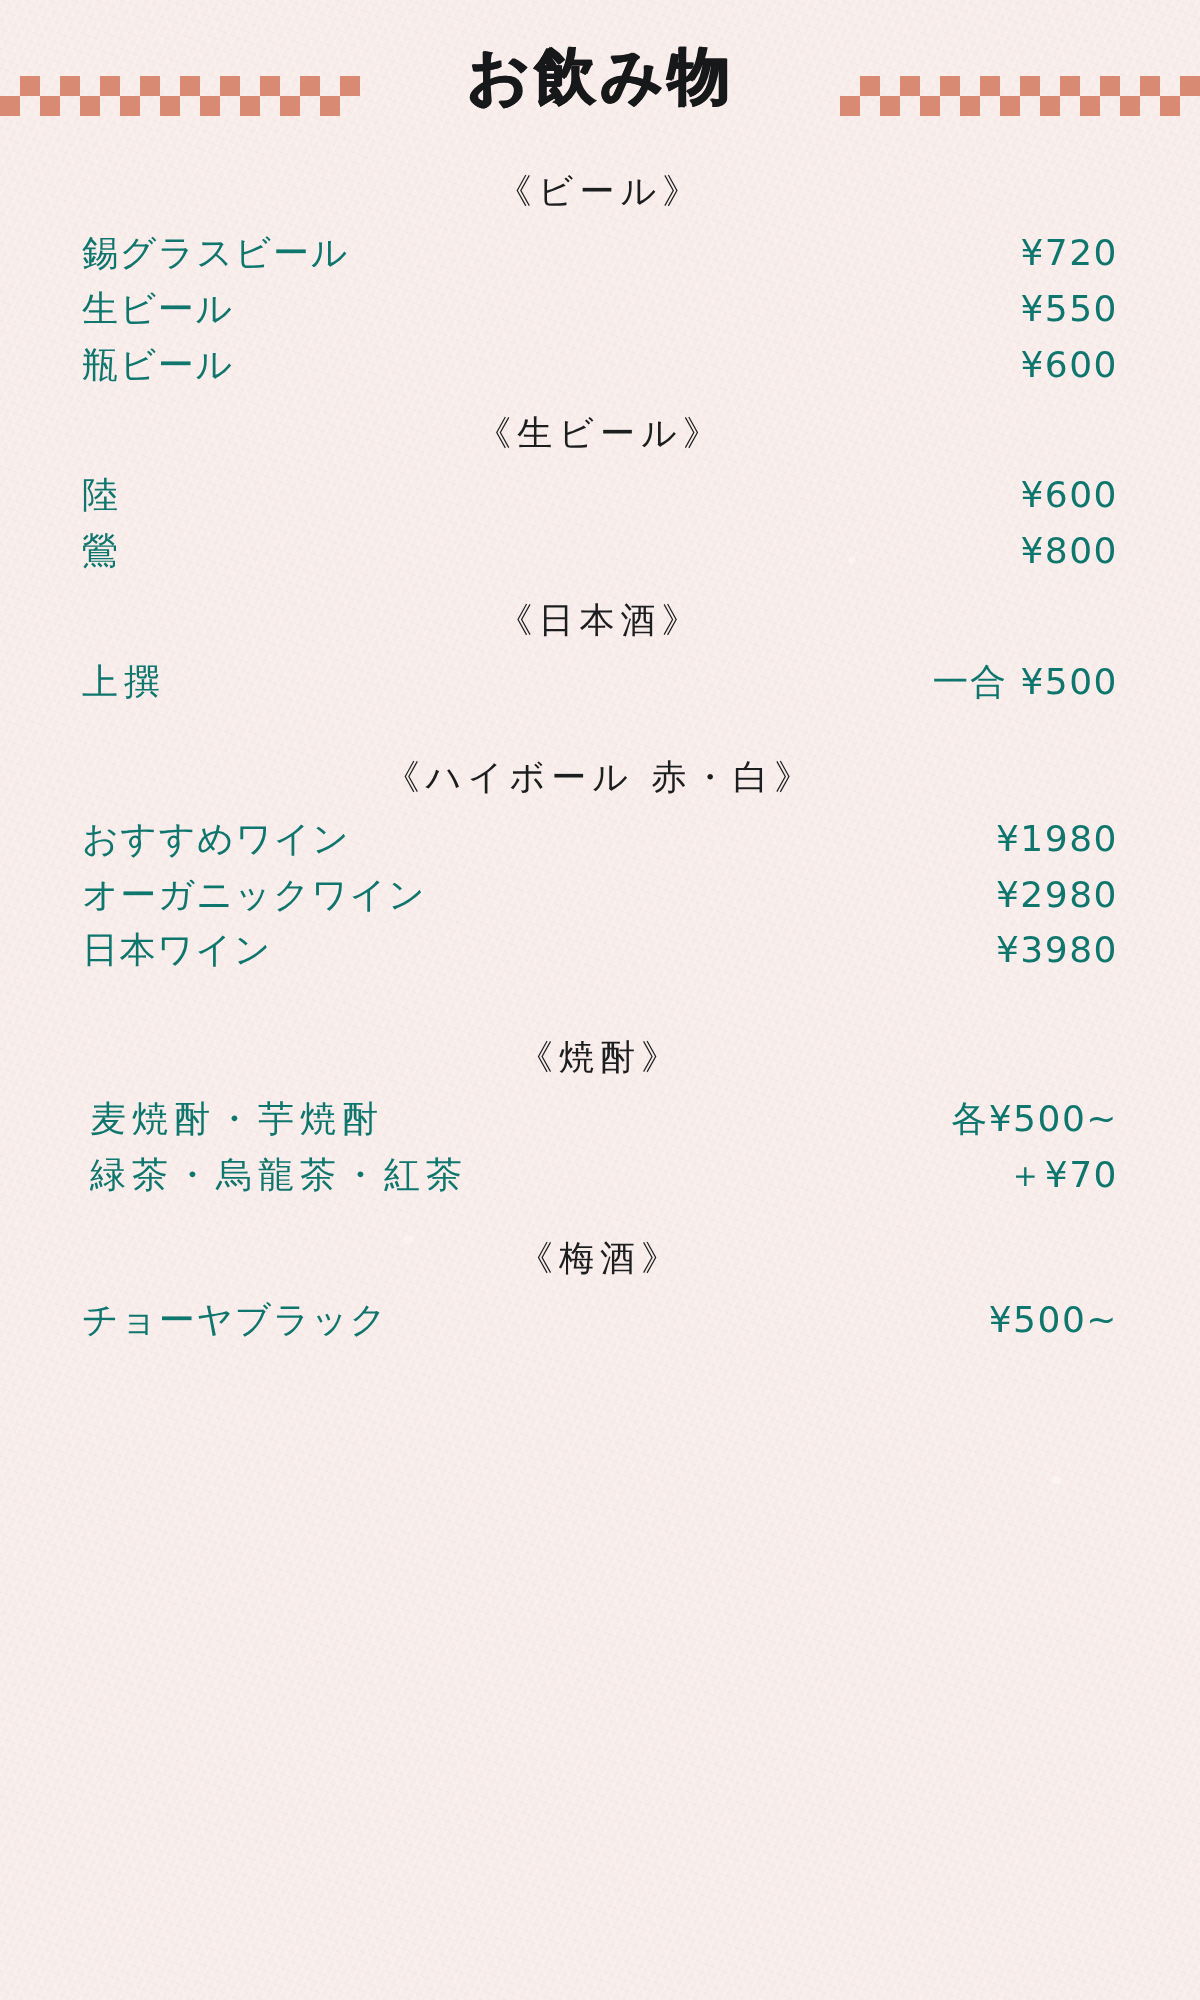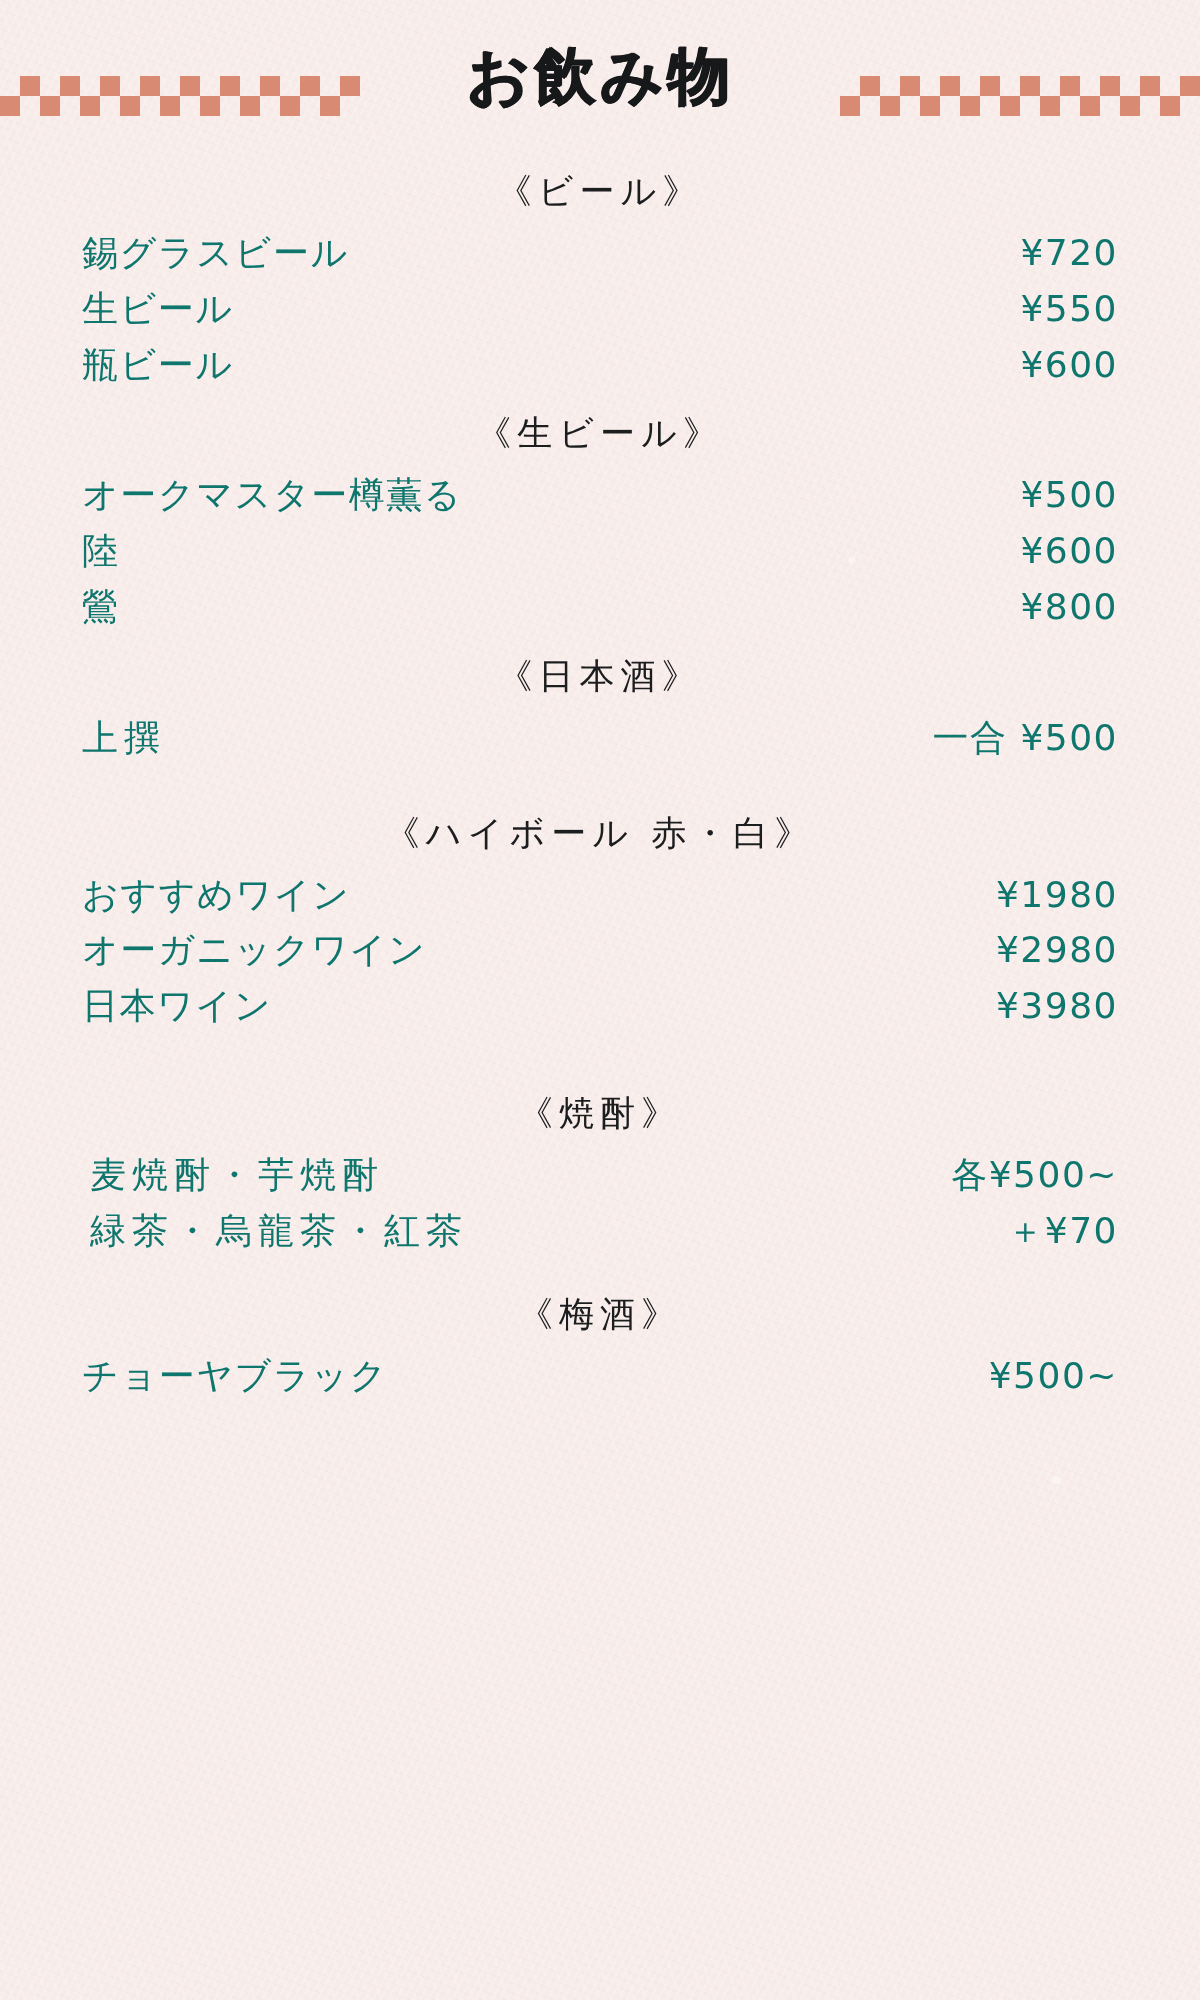--- a/index.html
+++ b/index.html
@@ -142,24 +142,20 @@
       <div class="row">
         <span class="name">瓶ビール</span>
         <span class="price">¥600</span>
       </div>
     </div>
 
 
     <div class="section">
       <div class="section-title">《生ビール》</div>
       <div class="row">
-        <span class="name">オークマスター樽薫る</span>
-        <span class="price">¥500</span>
-      </div>
-      <div class="row">
         <span class="name">陸</span>
         <span class="price">¥600</span>
       </div>
       <div class="row">
         <span class="name">鶯</span>
         <span class="price">¥800</span>
       </div>
     </div>
 
     <div class="section">

